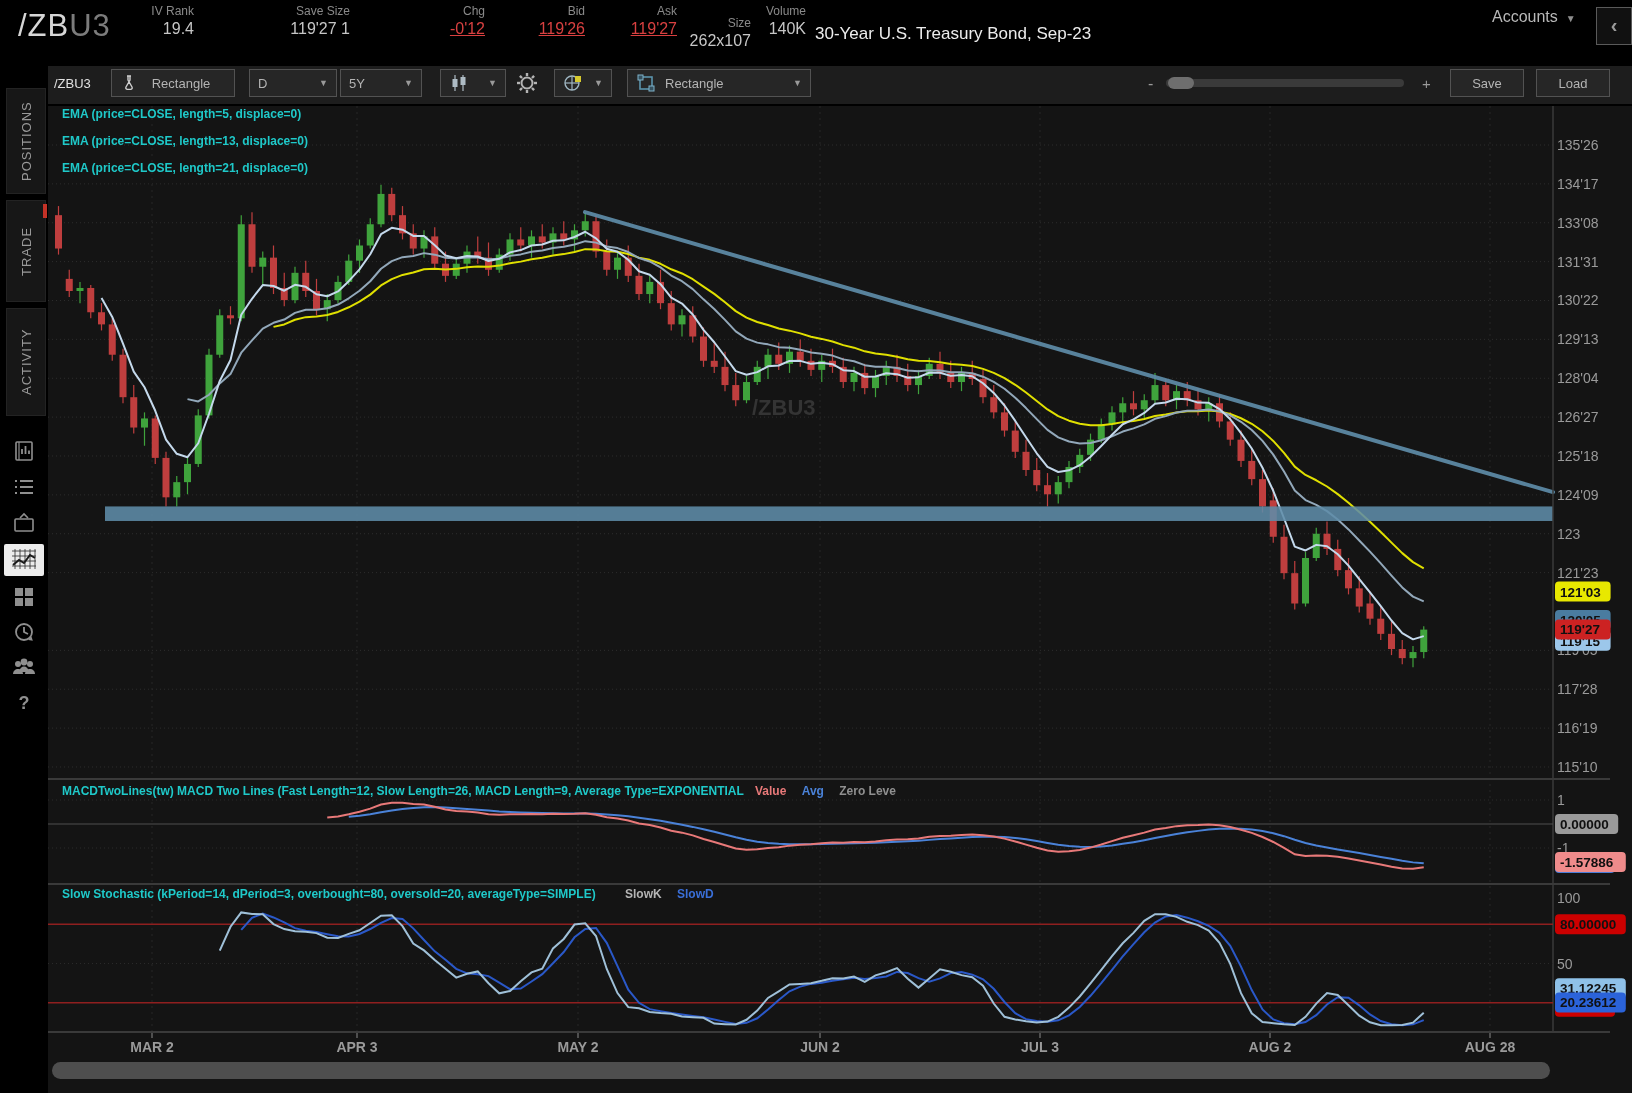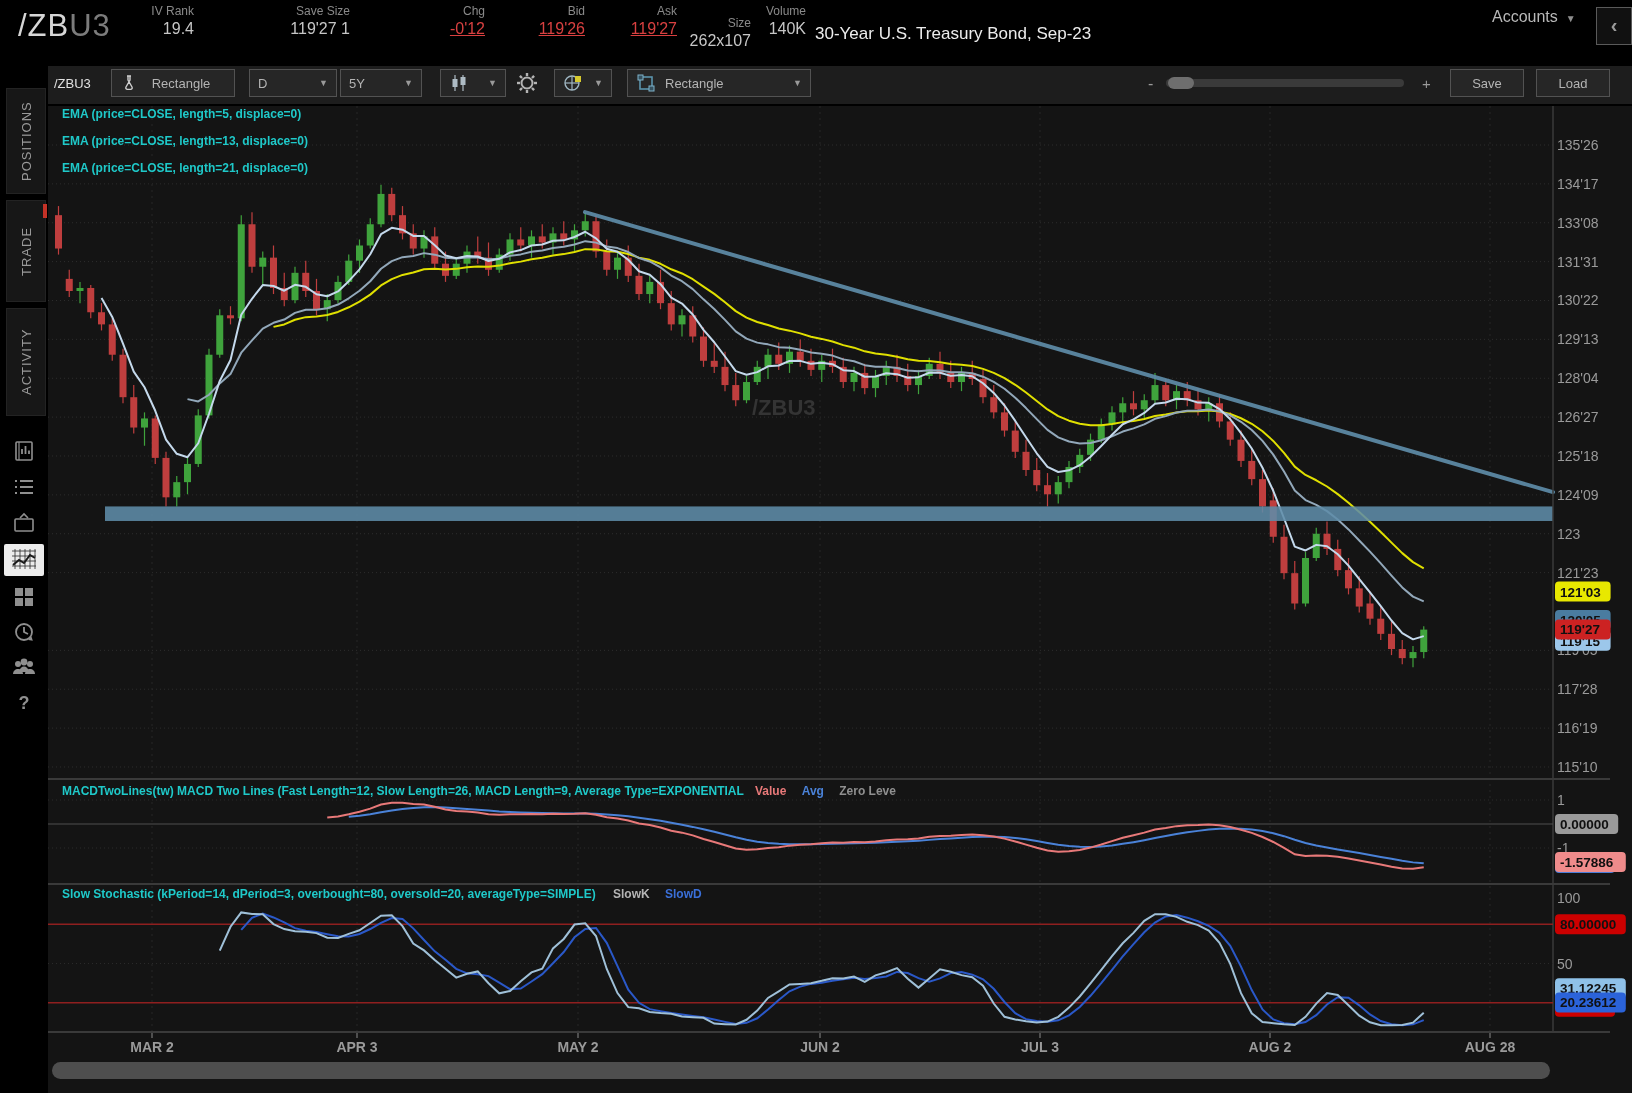--- a/index.html
+++ b/index.html
@@ -37,21 +37,21 @@
   .sideicon.active{left:4px;width:40px;height:32px;background:#ececec;border-radius:2px;}
   #trade-badge{position:absolute;left:43px;top:142px;width:4px;height:14px;background:#c43227;}
   
   #chart-bg{left:48px;top:104px;width:1584px;height:989px;background:#141414;}
   #chart-svg{left:0;top:0;width:1632px;height:1093px;pointer-events:none;}
   .indrow{position:absolute;font-size:12px;font-weight:bold;white-space:nowrap;}
   .cyan{color:#1fc9c9;}
   .legend-val{color:#e87979;margin-left:8px;}
   .legend-avg{color:#4a82d8;margin-left:12px;}
   .legend-zero{color:#8f8f8f;margin-left:12px;}
-  .legend-k{color:#b4b4b4;margin-left:14px;}
+  .legend-k{color:#b4b4b4;margin-left:26px;}
   .legend-d{color:#3a6fd8;margin-left:12px;}
 </style>
 </head>
 <body>
 
 <div id="stage">
 
   <div class="abs" id="chart-bg"></div>
 
   <svg class="abs" id="chart-svg" viewBox="0 0 1632 1093">

